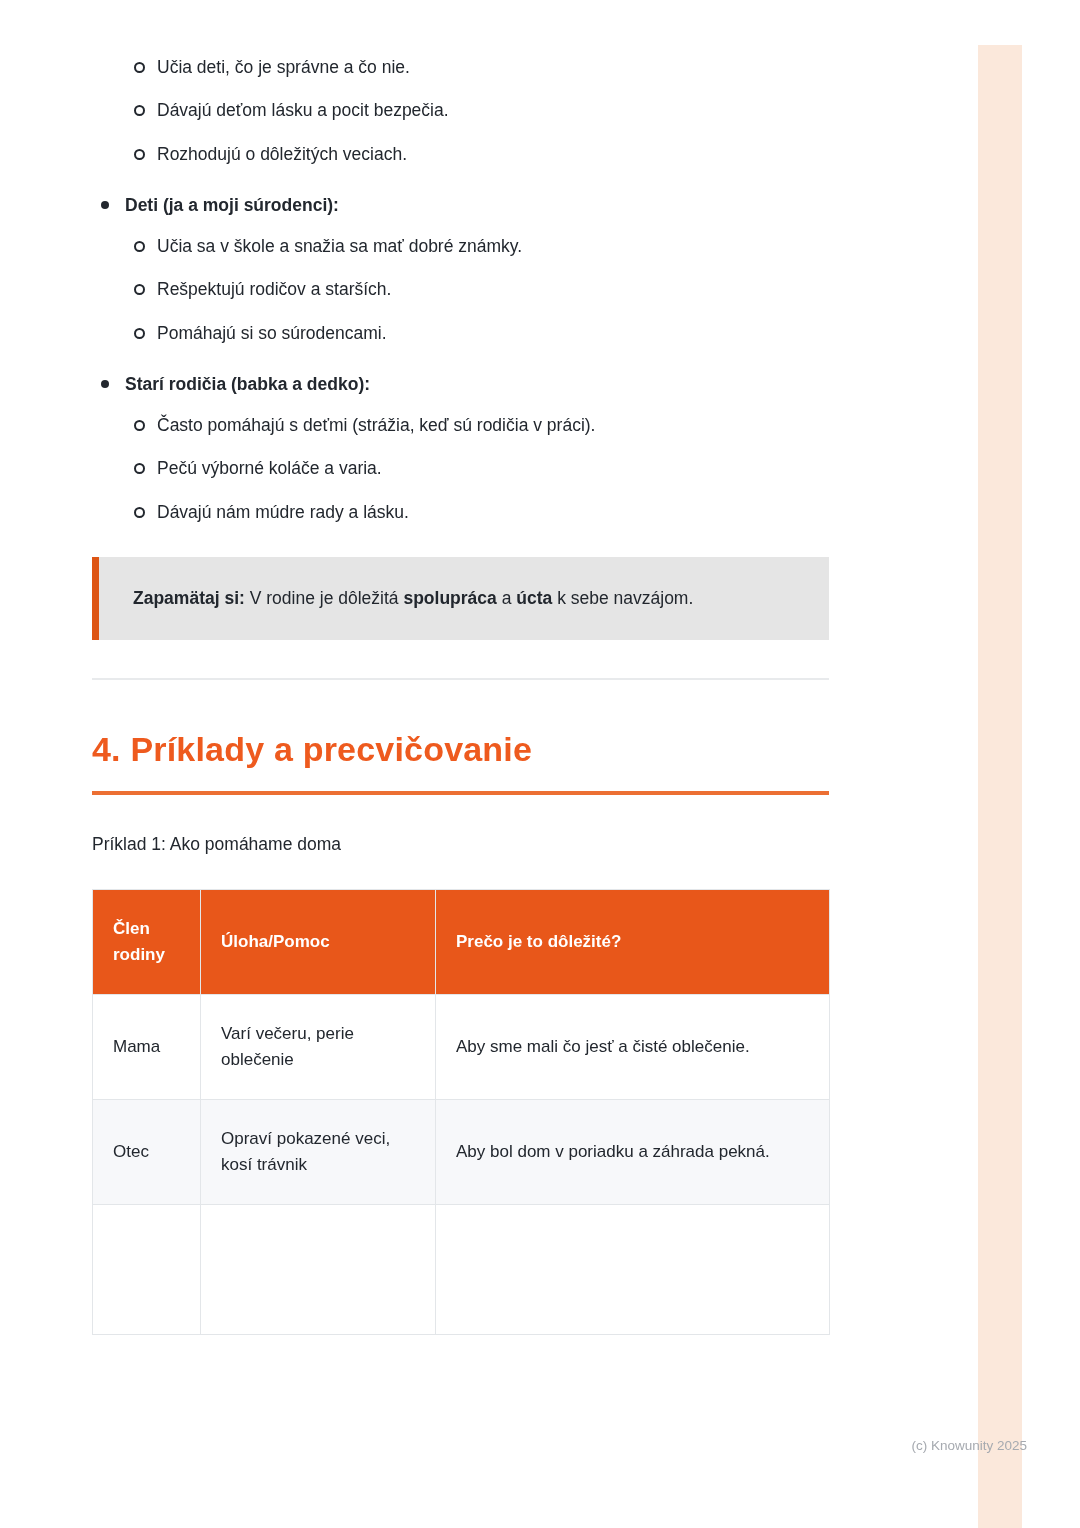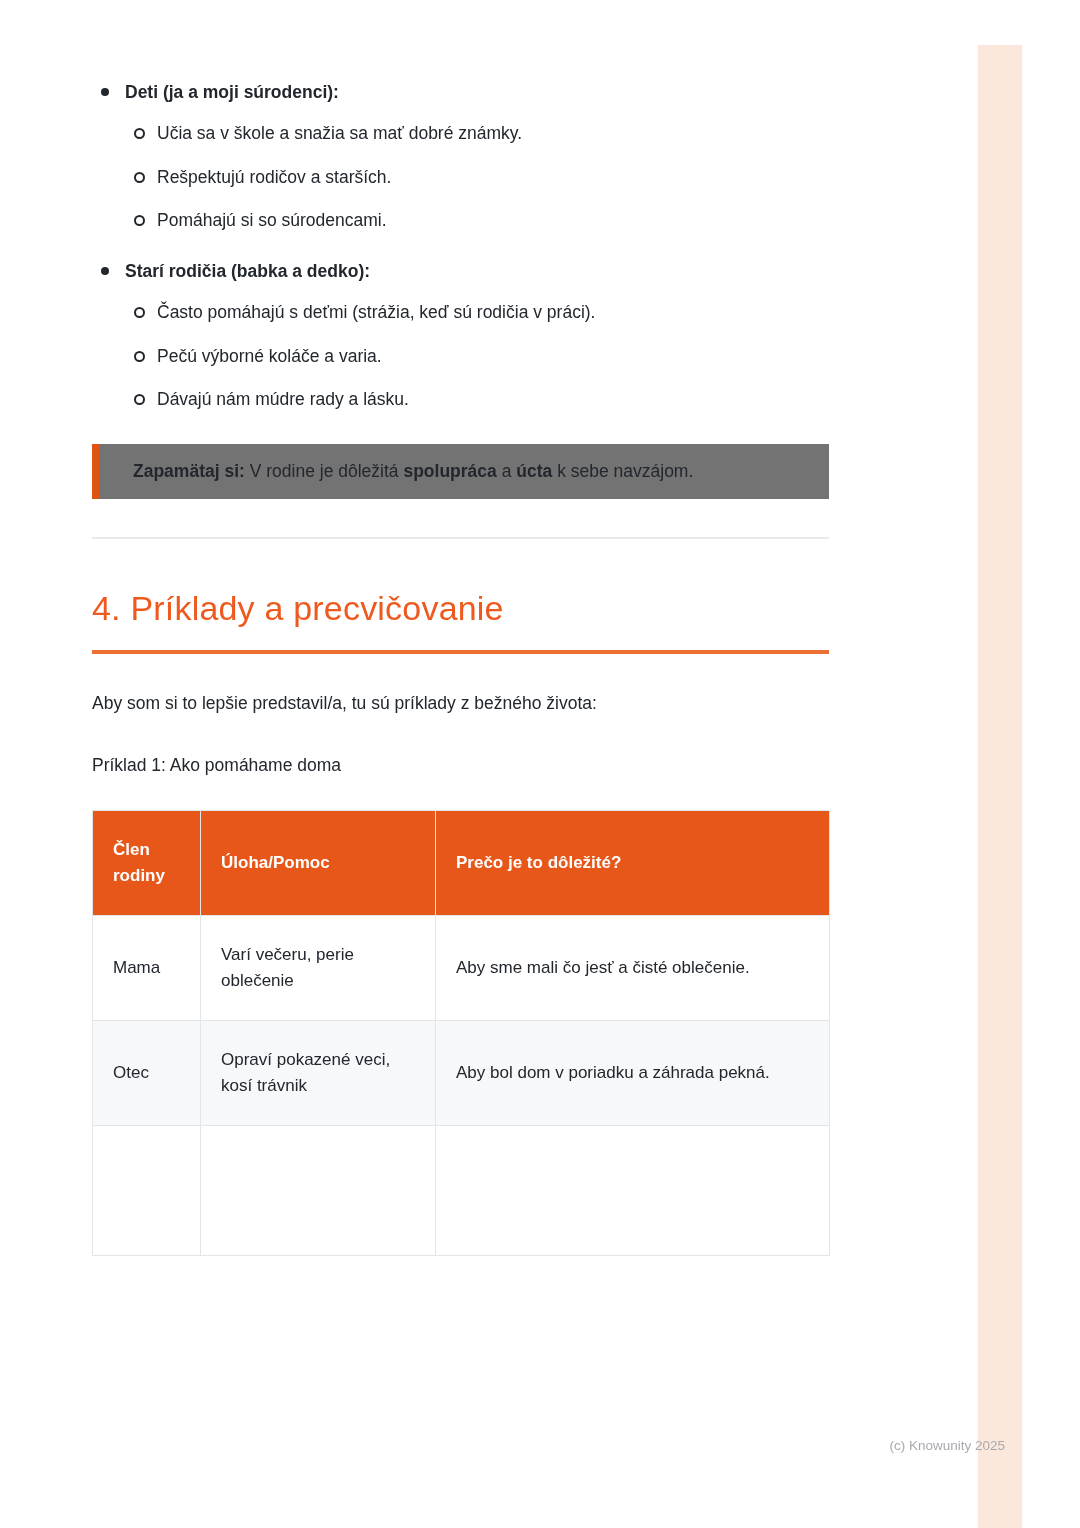--- a/index.html
+++ b/index.html
@@ -52,40 +52,40 @@
   .topitem::before {
     content:"";
     position:absolute;
     left:9px; top:9px;
     width:8px; height:8px;
     background:#22272e;
     border-radius:50%;
   }
   .callout {
     margin-top:32px;
-    background:#737373;
+    background:#e5e5e5;
     border-left:7px solid #dd5514;
-    padding:13px 34px;
+    padding:27px 34px;
     width:737px;
   }
   .callout p {
     font-size:17.5px;
     line-height:1.65;
     text-align:justify;
   }
   hr.divider {
     border:none;
     border-top:2px solid #e8eaec;
     margin-top:38px;
   }
   h2.section-heading {
     margin-top:50px;
     color:#ee5a1e;
     font-size:34px;
-    font-weight:normal;
+    font-weight:bold;
     letter-spacing:0.2px;
   }
   .heading-rule {
     margin-top:22px;
     height:4px;
     width:737px;
     background:#ec6f33;
   }
   p.intro {
     margin-top:36px;
@@ -120,34 +120,39 @@
     background:#e8571a;
     color:#ffffff;
     font-weight:bold;
     height:105px;
   }
   table.example-table tbody td { height:105px; background:#ffffff; }
   table.example-table tbody tr.row-even td { background:#f7f8fa; }
   table.example-table tbody tr.row-cut td { height:130px; }
   .footer {
     position:absolute;
-    top:1438px; right:75px;
+    top:1438px; right:53px;
     font-size:13.5px;
     color:#a6aab0;
     z-index:2;
     text-align:center;
   }
 </style>
 </head>
 <body>
 
 <div class="stripe"></div>
 
 <div class="content">
 
+  <ul class="sublist">
+    <li class="subitem">Učia deti, čo je správne a čo nie.</li>
+    <li class="subitem">Dávajú deťom lásku a pocit bezpečia.</li>
+    <li class="subitem">Rozhodujú o dôležitých veciach.</li>
+  </ul>
 
   <div class="topitem">Deti (ja a moji súrodenci):</div>
   <ul class="sublist">
     <li class="subitem">Učia sa v škole a snažia sa mať dobré známky.</li>
     <li class="subitem">Rešpektujú rodičov a starších.</li>
     <li class="subitem">Pomáhajú si so súrodencami.</li>
   </ul>
 
   <div class="topitem">Starí rodičia (babka a dedko):</div>
   <ul class="sublist">
@@ -158,21 +163,20 @@
 
   <div class="callout">
     <p><strong>Zapamätaj si:</strong><span> V rodine je dôležitá </span><strong>spolupráca</strong><span> a </span><strong>úcta</strong><span> k sebe navzájom.</span></p>
   </div>
 
   <hr class="divider">
 
   <h2 class="section-heading">4. Príklady a precvičovanie</h2>
   <div class="heading-rule"></div>
 
-  <p class="intro">Aby som si to lepšie predstavil/a, tu sú príklady z bežného života:</p>
 
   <p class="example-heading">Príklad 1: Ako pomáhame doma</p>
 
   <table class="example-table">
     <colgroup>
       <col class="c1">
         <col class="c2">
         <col class="c3">
     </colgroup>
     <thead>

